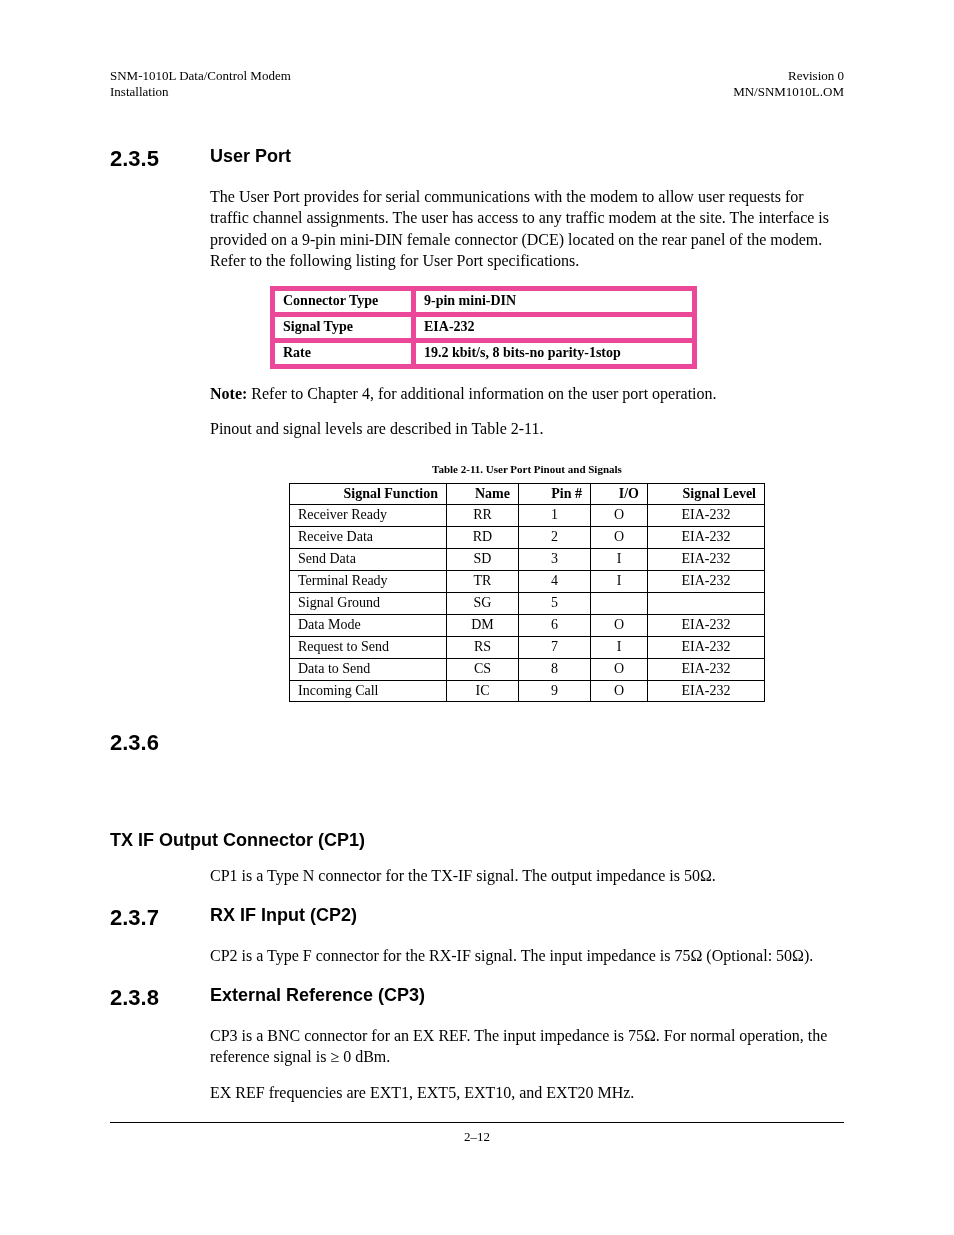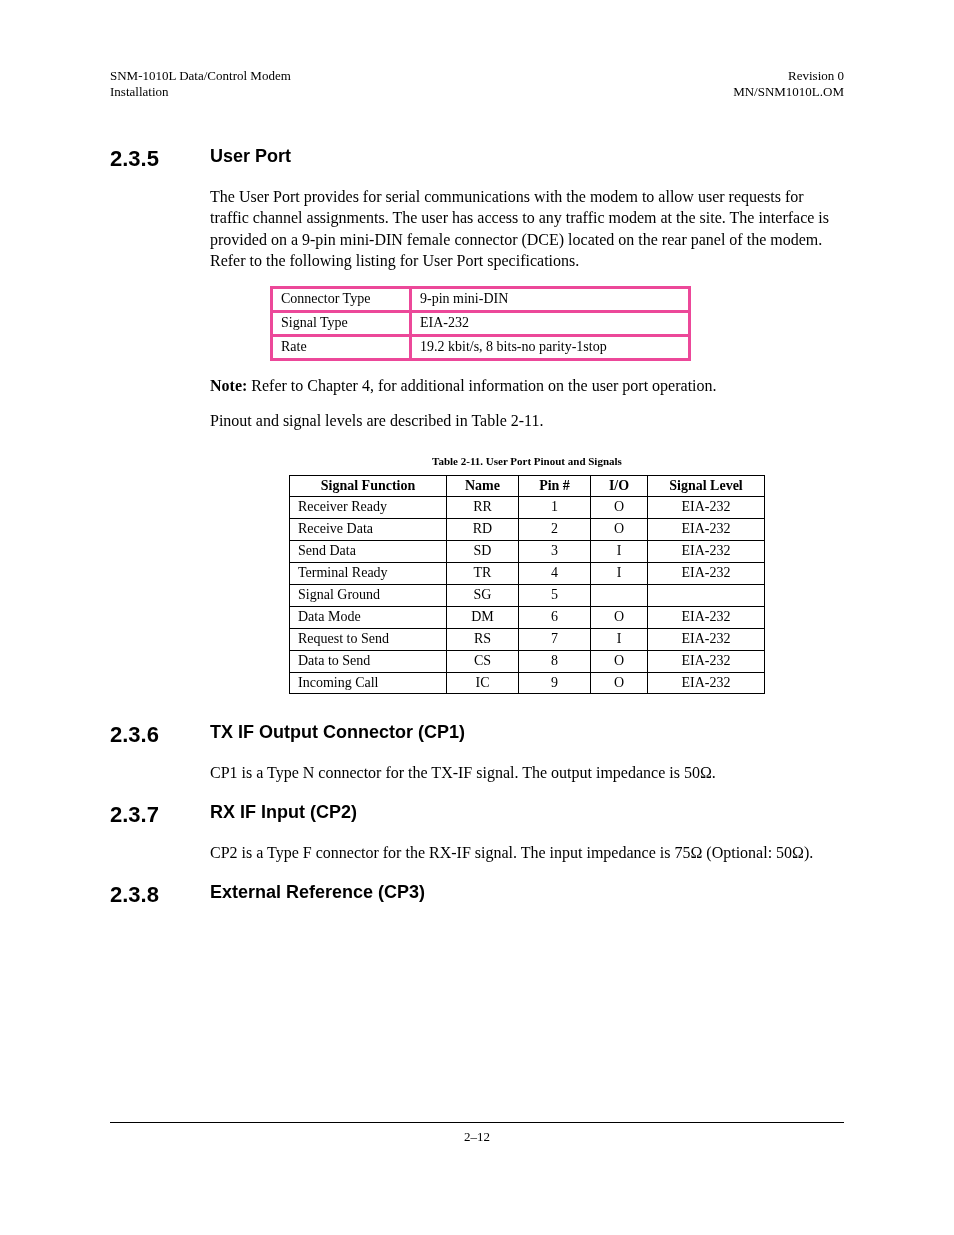--- a/index.html
+++ b/index.html
@@ -45,43 +45,44 @@
     line-height: 1.35;
   }
   p { margin: 14px 0; }
 
   table.spec {
     border-collapse: collapse;
     margin: 6px auto 8px 60px;
     font-size: 14px;
   }
   table.spec td {
-    border: 3px solid #ec4899;
+    border: 5px solid #ec4899;
     padding: 1px 8px;
+    font-weight: bold;
   }
   table.spec td.k { width: 120px; }
   table.spec td.v { width: 260px; }
 
   .caption {
     text-align: center;
     font-weight: bold;
     font-size: 11px;
     margin: 22px 0 6px 0;
   }
 
   table.pinout {
     border-collapse: collapse;
     margin: 0 auto;
     font-size: 14px;
   }
   table.pinout th, table.pinout td {
     border: 1px solid #000;
     padding: 1px 8px;
   }
-  table.pinout th { text-align: center; }
+  table.pinout th { text-align: right; }
   table.pinout td.ctr { text-align: center; }
   table.pinout .col-sf { width: 140px; }
   table.pinout .col-nm { width: 55px; }
   table.pinout .col-pn { width: 55px; }
   table.pinout .col-io { width: 40px; }
   table.pinout .col-sl { width: 100px; }
 
   .footer-rule {
     position: absolute;
     left: 110px; right: 110px; bottom: 70px;
@@ -209,36 +210,40 @@
             <td>Incoming Call</td>
             <td class="ctr">IC</td>
             <td class="ctr">9</td>
             <td class="ctr">O</td>
             <td class="ctr">EIA-232</td>
           </tr>
     </tbody>
       </table>
   </div>
 
-  <div class="section-row" style="margin-top:28px;">
+  <div class="section-row" style="margin-top:28px;flex-direction:column;">
     <div class="sec-num">2.3.6</div>
     <div class="sec-title">TX IF Output Connector (CP1)</div>
   </div>
   <div class="body-block">
     <p>CP1 is a Type N connector for the TX-IF signal. The output impedance is 50Ω.</p>
   </div>
 
   <div class="section-row" style="margin-top:18px;">
     <div class="sec-num">2.3.7</div>
     <div class="sec-title">RX IF Input (CP2)</div>
   </div>
   <div class="body-block">
     <p>CP2 is a Type F connector for the RX-IF signal. The input impedance is 75Ω (Optional: 50Ω).</p>
   </div>
 
   <div class="section-row" style="margin-top:18px;">
     <div class="sec-num">2.3.8</div>
     <div class="sec-title">External Reference (CP3)</div>
   </div>
+  <div class="body-block">
+    <p>CP3 is a BNC connector for an EX REF. The input impedance is 75Ω. For normal operation, the reference signal is ≥ 0 dBm.</p>
+    <p>EX REF frequencies are EXT1, EXT5, EXT10, and EXT20 MHz.</p>
+  </div>
 
   <div class="footer-rule"></div>
   <div class="footer-num">2–12</div>
 </div>
 
 </body></html>

